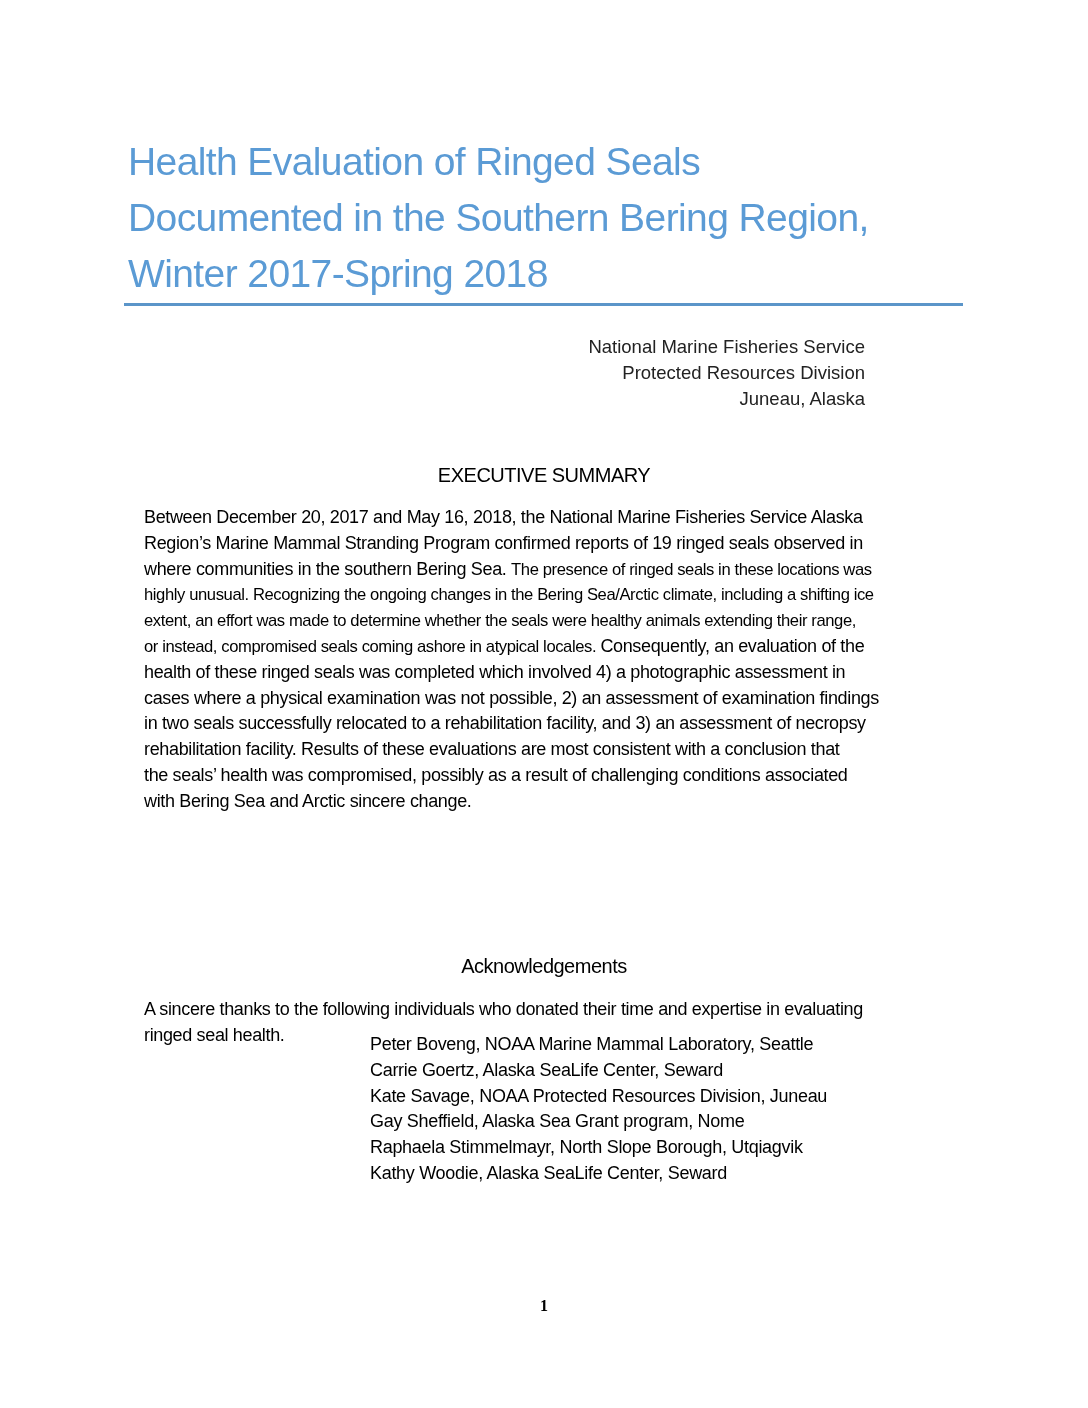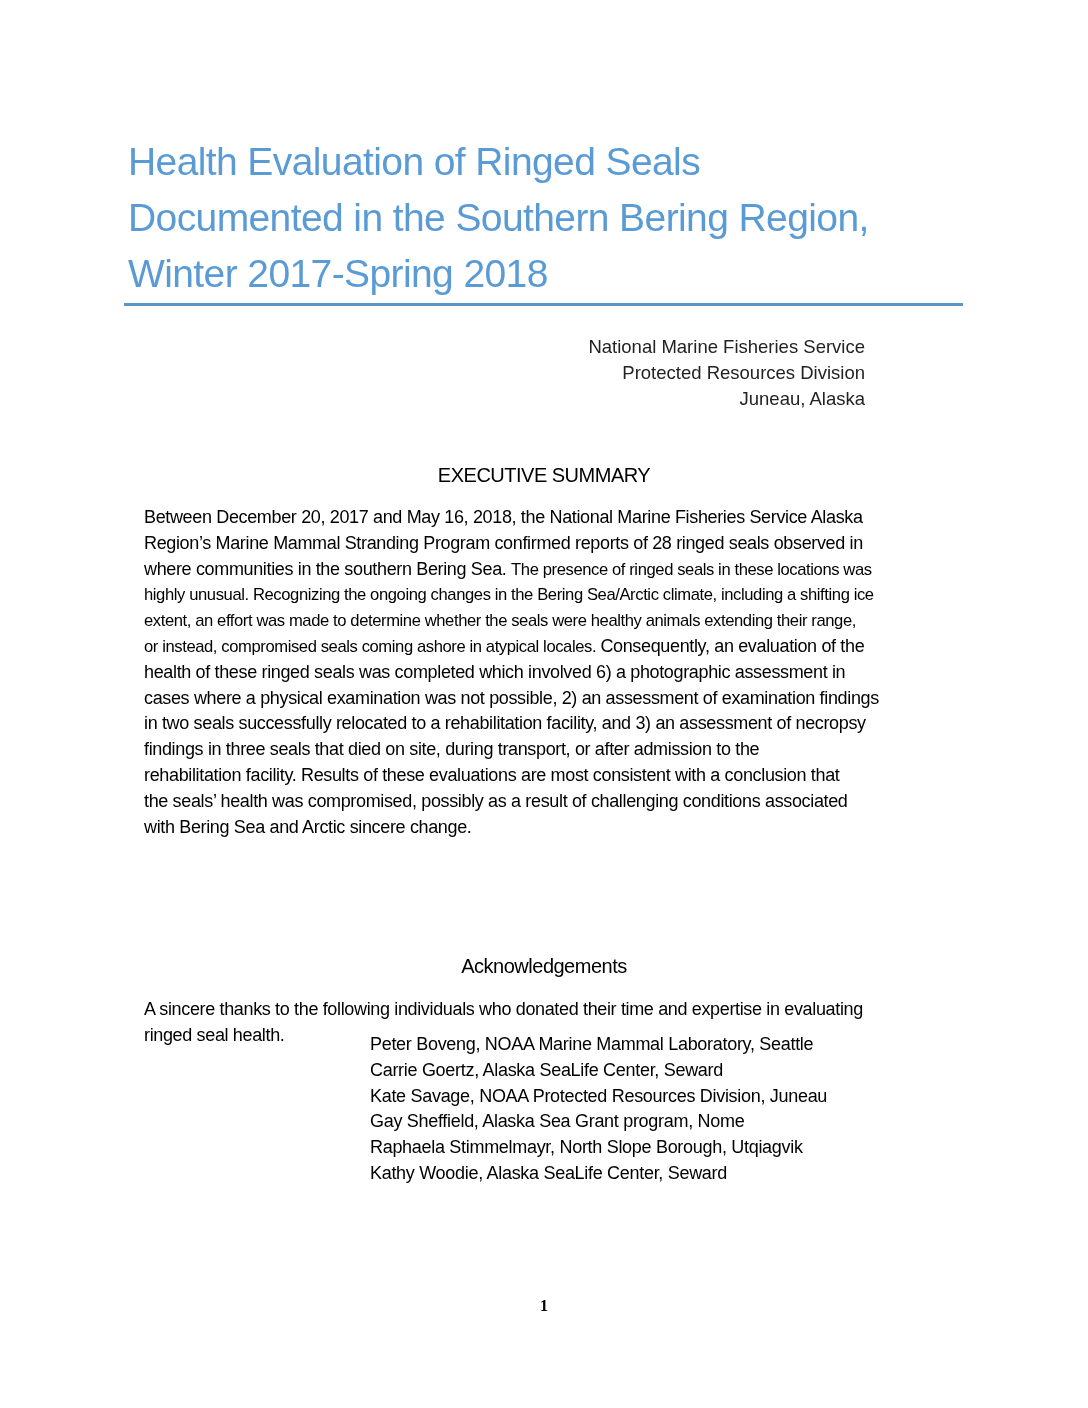--- a/index.html
+++ b/index.html
@@ -64,29 +64,28 @@
   <div class="author-block">
     <div>National Marine Fisheries Service</div>
     <div>Protected Resources Division</div>
     <div>Juneau, Alaska</div>
   </div>
 
   <h2 class="section-heading exec-heading">EXECUTIVE SUMMARY</h2>
 
   <p class="paragraph exec-body">
     <span class="line">Between December 20, 2017 and May 16, 2018, the National Marine Fisheries Service Alaska</span>
-    <span class="line">Region’s Marine Mammal Stranding Program confirmed reports of 28 ringed seals observed in</span>
+    <span class="line">Region’s Marine Mammal Stranding Program confirmed reports of 19 ringed seals observed in</span>
     <span class="line"><span>where communities in the southern Bering Sea. </span><span class="small">The presence of ringed seals in these locations was</span></span>
     <span class="line small">highly unusual. Recognizing the ongoing changes in the Bering Sea/Arctic climate, including a shifting ice</span>
     <span class="line small">extent, an effort was made to determine whether the seals were healthy animals extending their range,</span>
     <span class="line"><span class="small">or instead, compromised seals coming ashore in atypical locales. </span><span>Consequently, an evaluation of the</span></span>
-    <span class="line">health of these ringed seals was completed which involved 6) a photographic assessment in</span>
+    <span class="line">health of these ringed seals was completed which involved 4) a photographic assessment in</span>
     <span class="line">cases where a physical examination was not possible, 2) an assessment of examination findings</span>
     <span class="line">in two seals successfully relocated to a rehabilitation facility, and 3) an assessment of necropsy</span>
-    <span class="line">findings in three seals that died on site, during transport, or after admission to the</span>
     <span class="line">rehabilitation facility.  Results of these evaluations are most consistent with a conclusion that</span>
     <span class="line">the seals’ health was compromised, possibly as a result of challenging conditions associated</span>
     <span class="line">with Bering Sea and Arctic sincere change.</span>
   </p>
 
   <h2 class="section-heading ack-heading">Acknowledgements</h2>
 
   <p class="paragraph ack-body">
     <span class="line">A sincere thanks to the following individuals who donated their time and expertise in evaluating</span>
     <span class="line">ringed seal health.</span>

